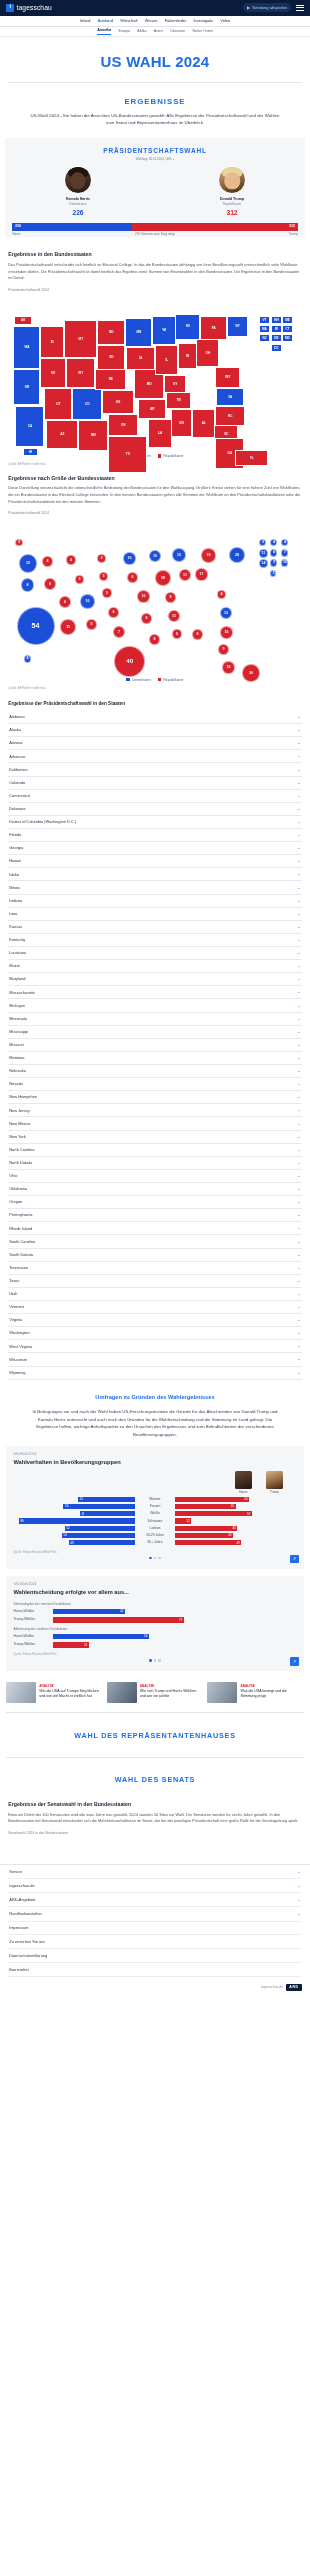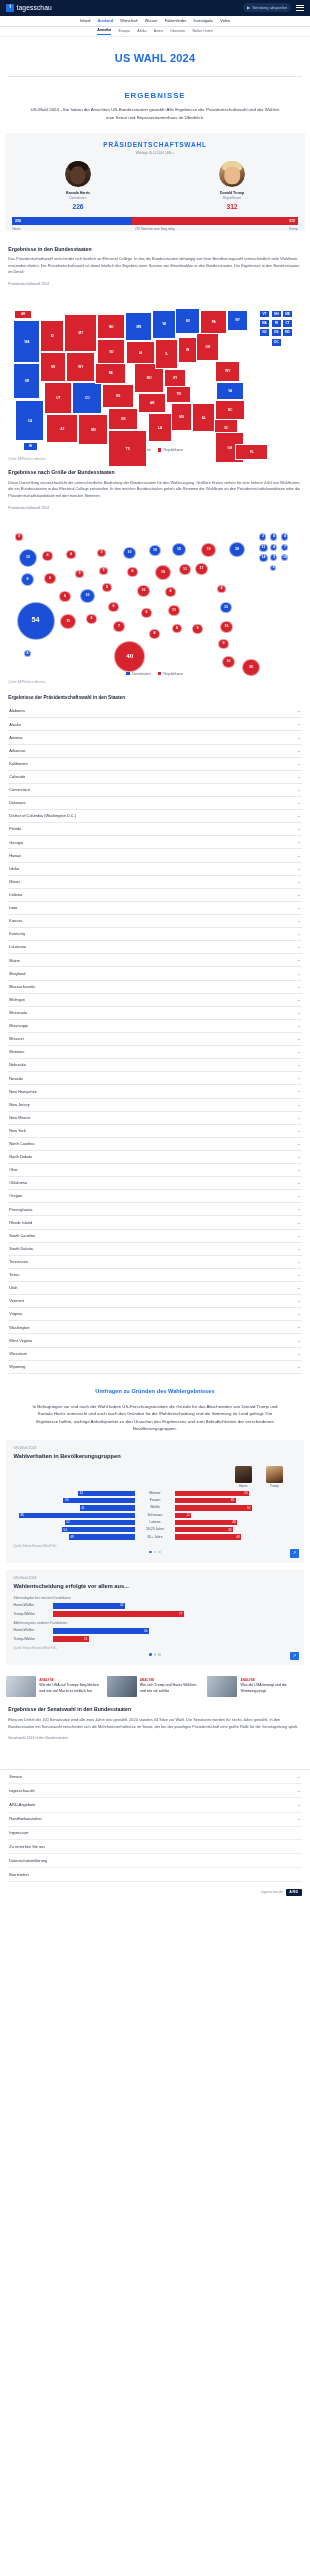--- a/index.html
+++ b/index.html
@@ -45,21 +45,21 @@
 
   .subnav {
     height:10.3px; border-bottom:0.5px solid #e9ecef; display:flex;
     align-items:center; justify-content:center; gap:7.2px; background:#fff;
   }
   .subnav a { font-size:3.6px; color:#5a6576; text-decoration:none; }
   .subnav a.active { color:#0a1c3b; font-weight:bold; border-bottom:1px solid #1e6ee8; padding-bottom:1px; }
 
   
   .page-title {
-    text-align:center; font-size:11px; color:#1e6ee8; font-weight:bold;
+    text-align:center; font-size:15px; color:#1e6ee8; font-weight:bold;
     padding:13.4px 0 9.3px; letter-spacing:0.2px;
   }
   .divider { height:0.5px; background:#e2e6ea; margin:0 8.3px; }
 
   .section-head {
     text-align:center; color:#1e6ee8; font-size:7.8px; font-weight:bold;
     letter-spacing:1px; padding:13.4px 0 5.2px;
   }
   .lead {
     font-size:4.4px; color:#3a4250; text-align:center; line-height:1.7;
@@ -784,21 +784,23 @@
       <div class="teaser-wrap">
         <div class="teaser-img t3 tthumb"></div>
         <div class="teaser-txt">
           <div class="teaser-cat">ANALYSE</div>
           <div class="teaser-title">Was die USA bewegt und die Stimmung prägt</div>
         </div>
       </div>
     </div>
   </div>
 
-
+  <div class="big-head">WAHL DES REPRÄSENTANTENHAUSES</div>
+
+  <div class="big-head">WAHL DES SENATS</div>
   <div class="plain-block">
     <div class="map-title">Ergebnisse der Senatswahl in den Bundesstaaten</div>
     <div class="map-desc">Etwa ein Drittel der 100 Senatssitze wird alle zwei Jahre neu gewählt. 2024 standen 34 Sitze zur Wahl. Die Senatoren werden für sechs Jahre gewählt. In den Bundesstaaten mit Senatswahl entscheidet sich die Mehrheitsverhältnisse im Senat, der bei der jeweiligen Präsidentschaft eine große Rolle für die Gesetzgebung spielt.</div>
     <div class="map-kicker">Senatswahl 2024 in den Bundesstaaten</div>
   </div>
 
 
   <div class="footer">
     <div class="foot-item">
         <span>Service</span>

